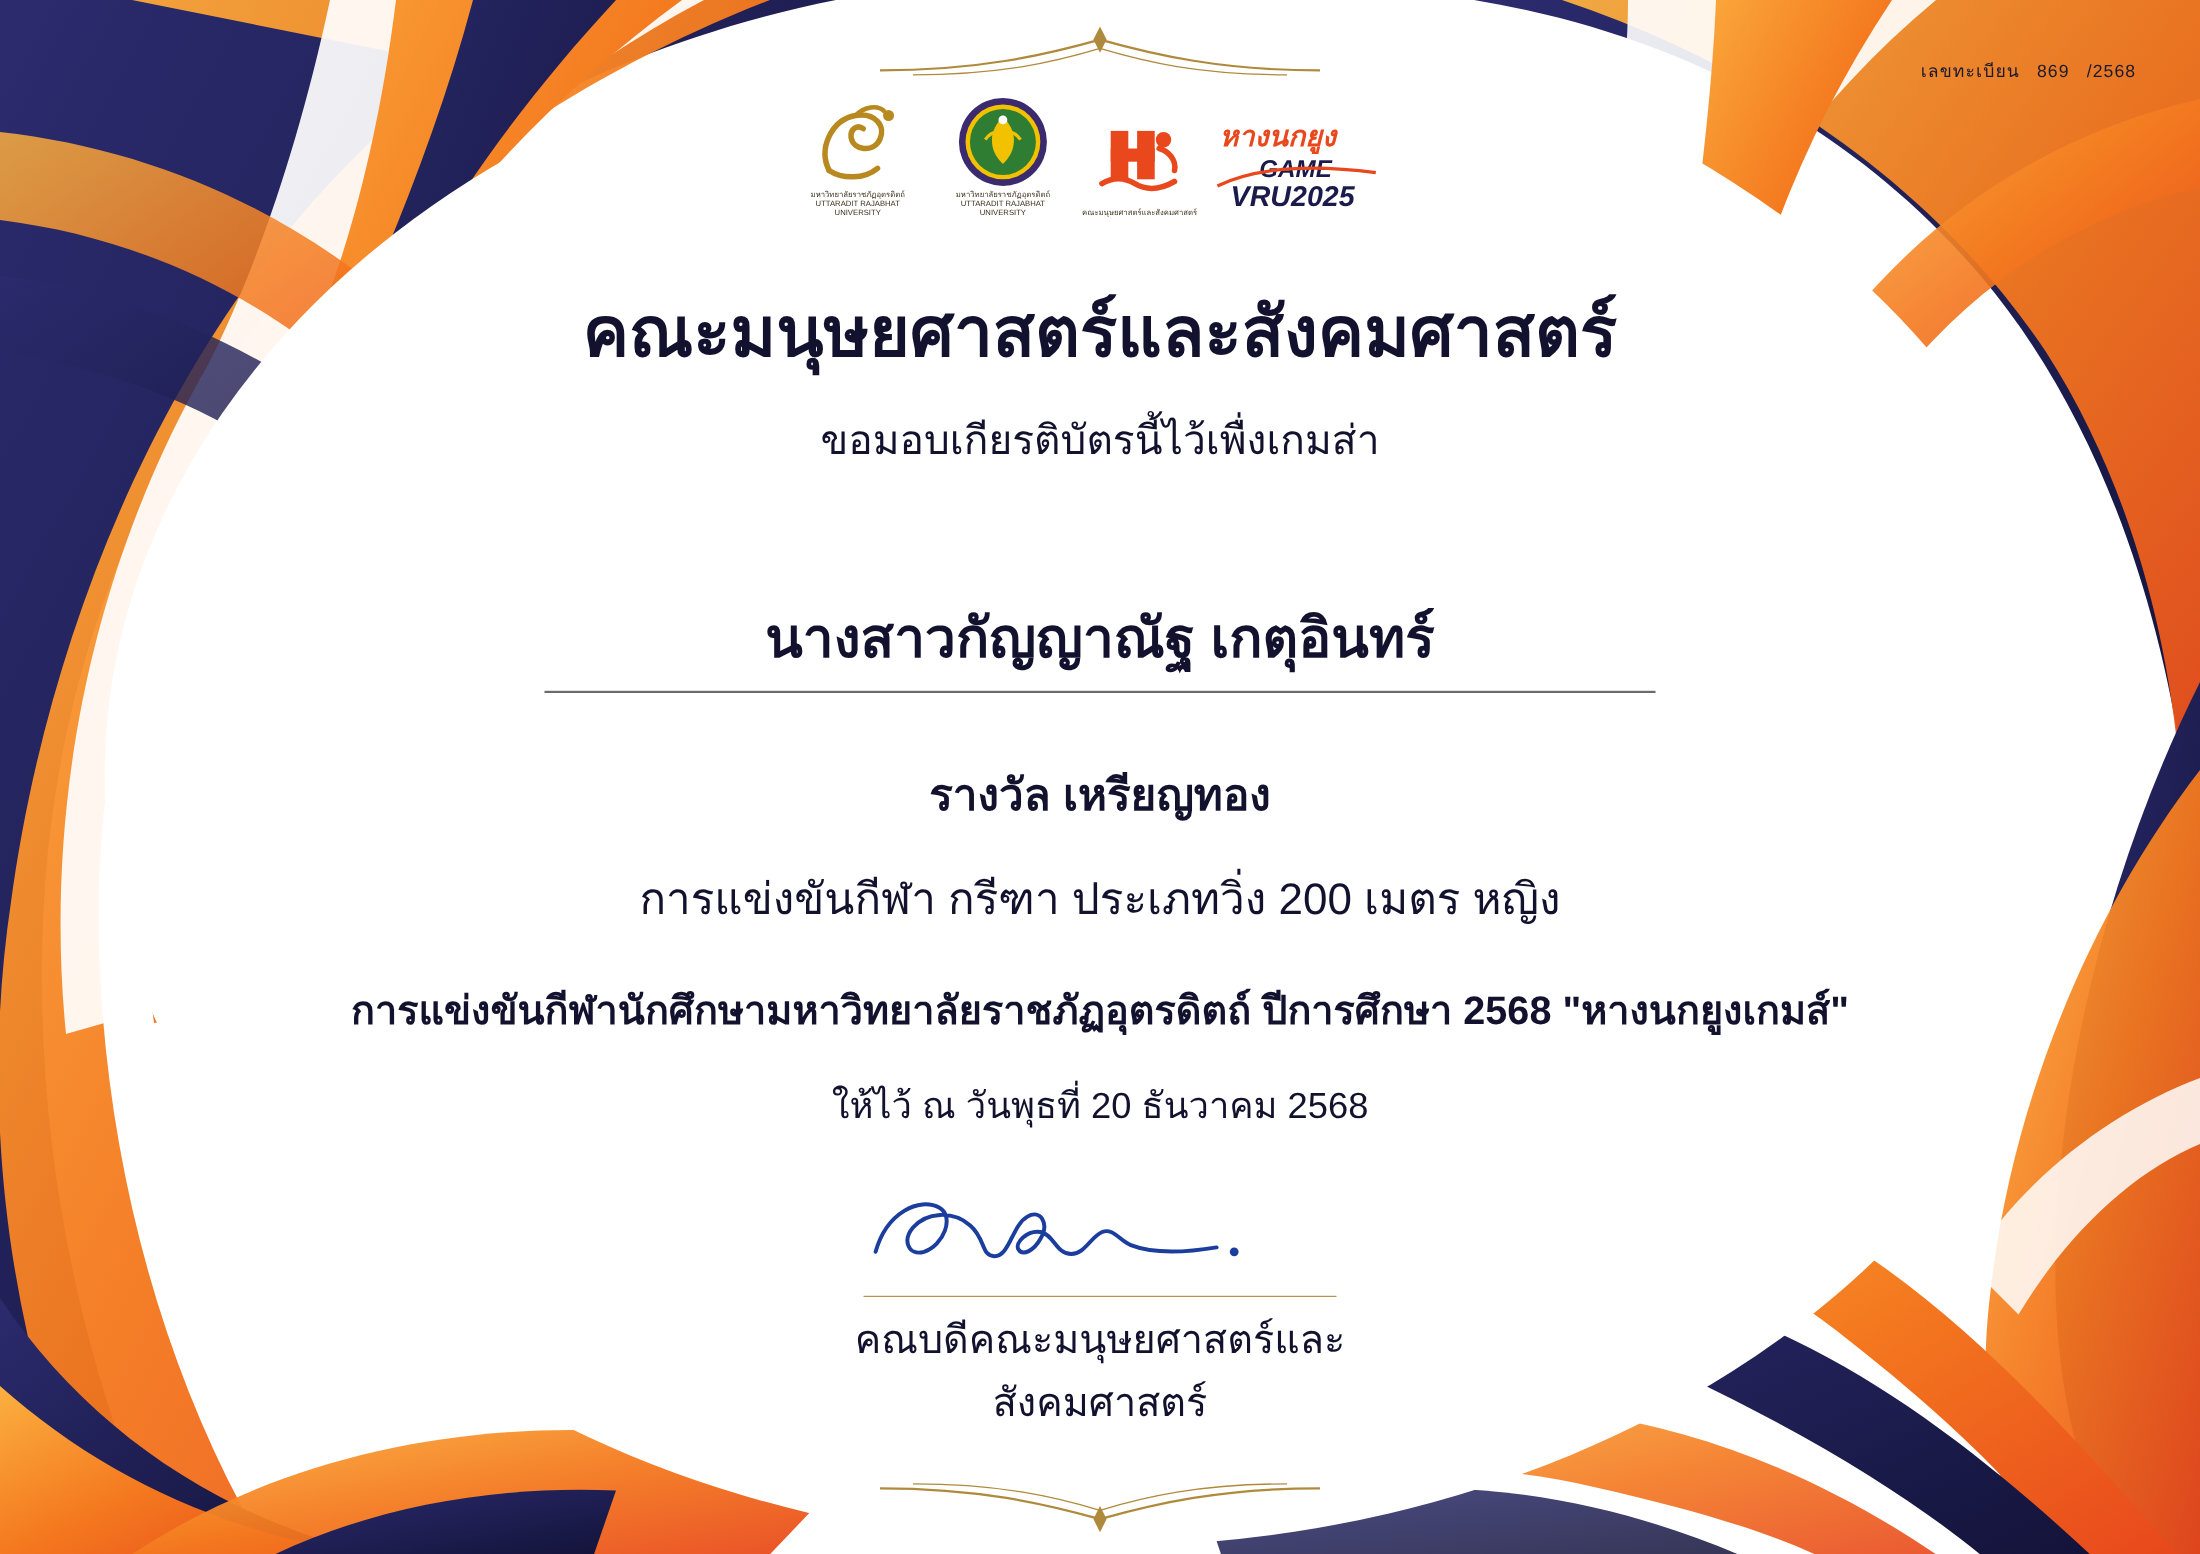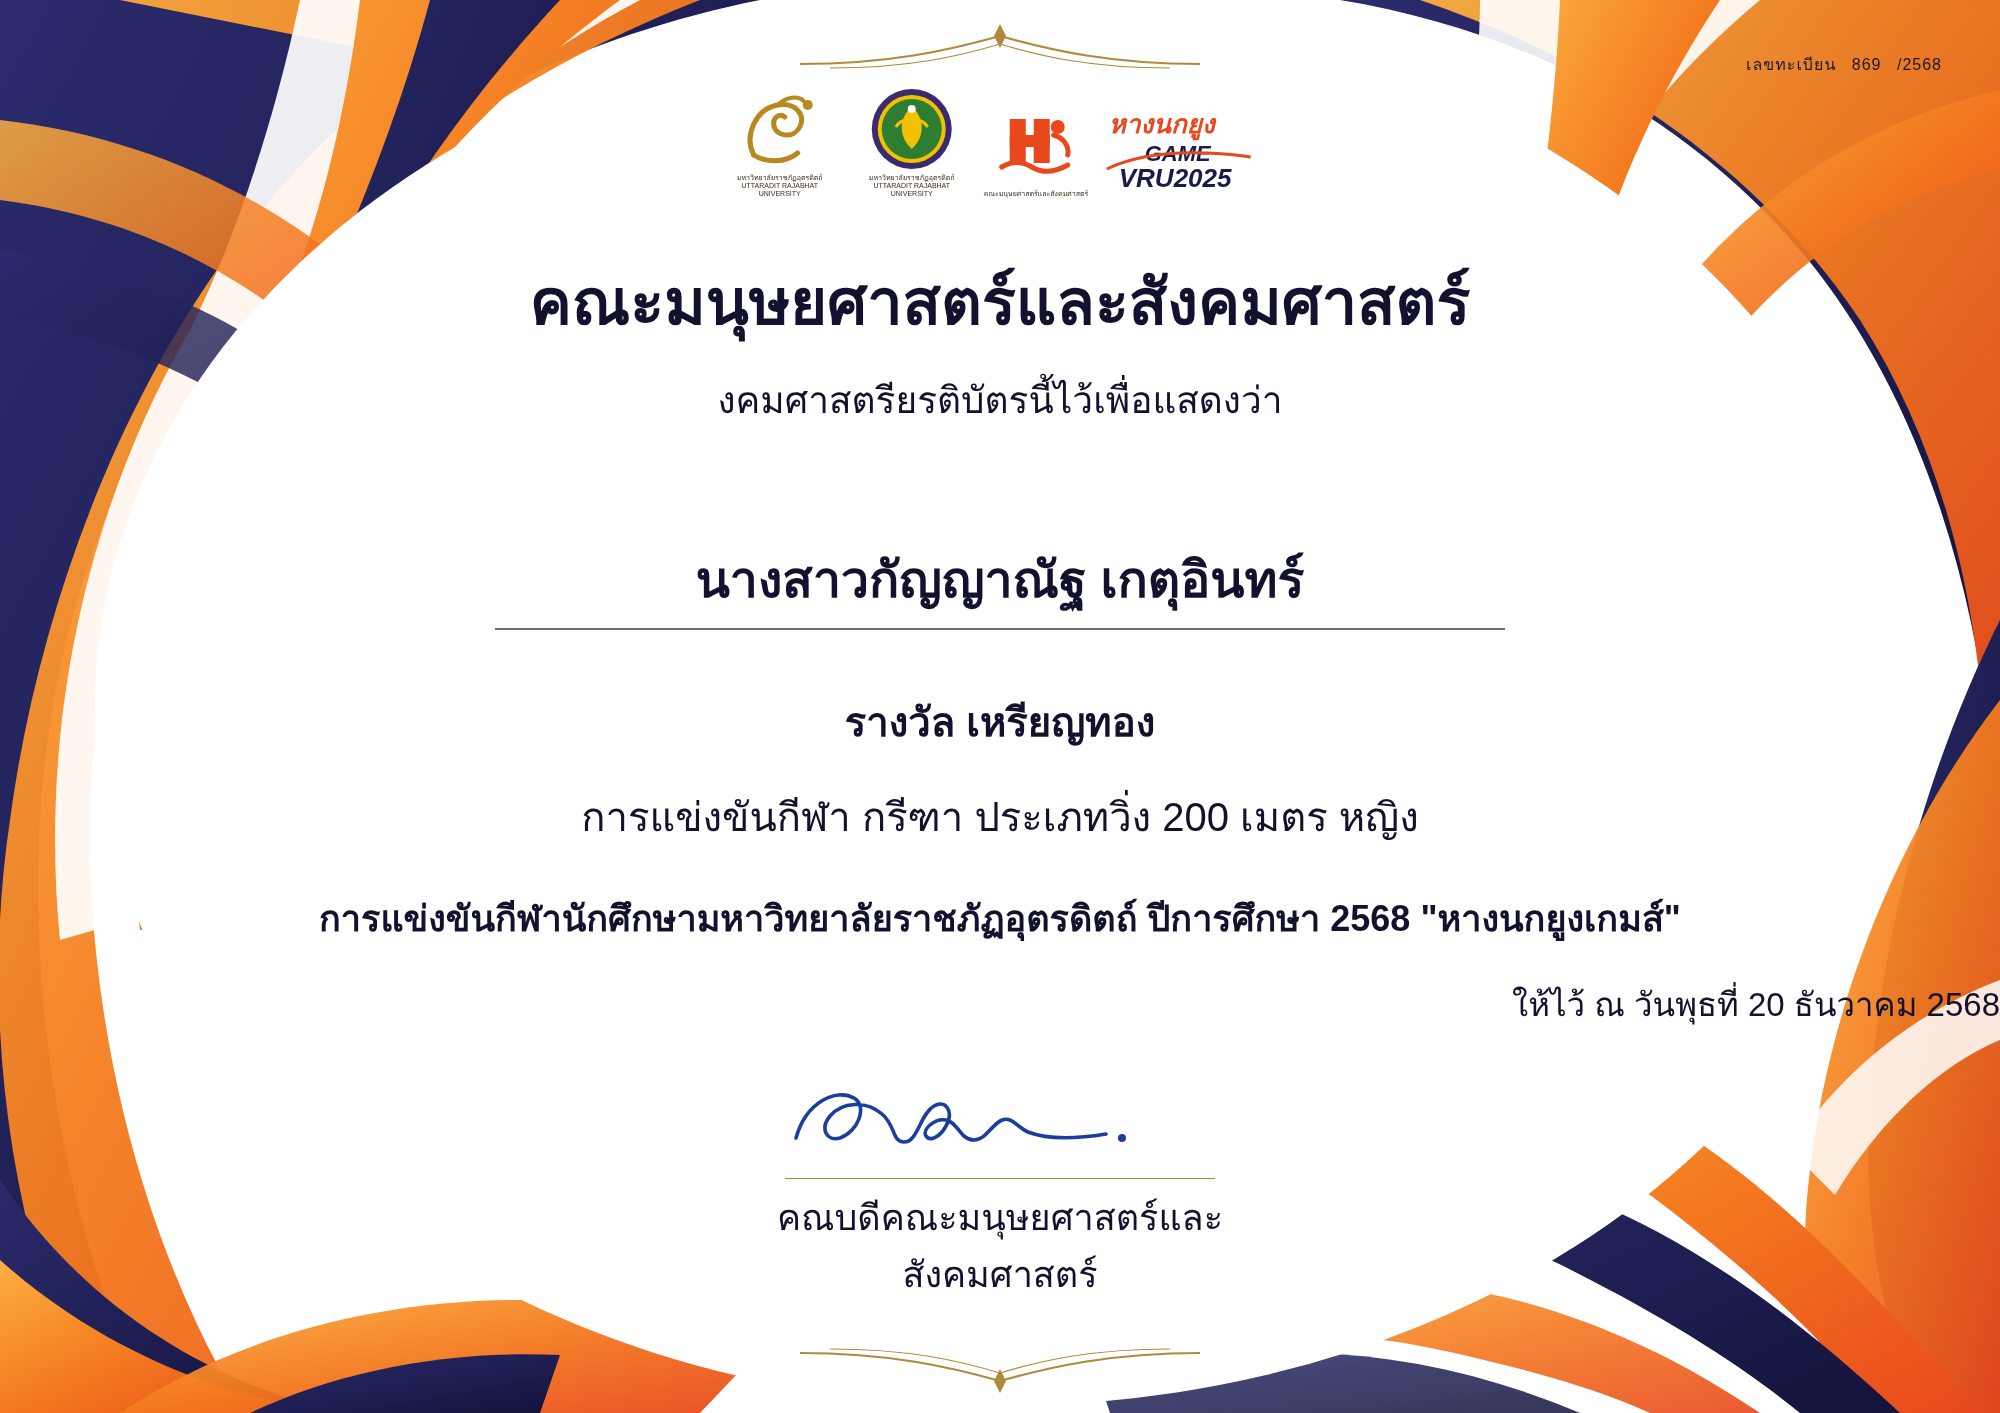--- a/index.html
+++ b/index.html
@@ -144,21 +144,21 @@
     top: 890px;
     text-align: center;
     font-size: 36px;
     font-weight: bold;
     color: #12122e;
   }
   .date {
     position: absolute;
     left: 0; right: 0;
     top: 978px;
-    text-align: right;
+    text-align: center;
     font-size: 33px;
     color: #12122e;
   }
   .signature-wrap {
     position: absolute;
     left: 50%;
     transform: translateX(-50%);
     top: 1080px;
     width: 560px;
     text-align: center;
@@ -293,21 +293,21 @@
           <text x="8" y="30" font-family="'Liberation Sans', sans-serif" font-size="26" font-weight="bold" fill="#e8481c" font-style="italic">หางนกยูง</text>
           <text x="44" y="58" font-family="'Liberation Sans', sans-serif" font-size="22" font-weight="bold" fill="#1b1b4b" font-style="italic">GAME</text>
           <text x="18" y="84" font-family="'Liberation Sans', sans-serif" font-size="26" font-weight="bold" fill="#1b1b4b" font-style="italic">VRU2025</text>
           <path d="M6,66 C40,50 90,46 150,54" stroke="#e8481c" stroke-width="3" fill="none"></path>
         </svg>
         <div class="logo-caption"></div>
       </div>
     </div>
 
     <div class="main-title">คณะมนุษยศาสตร์และสังคมศาสตร์</div>
-    <div class="subtitle">งคมศาสตรียรติบัตรนี้ไว้เพื่อแสดงว่า</div>
+    <div class="subtitle">ขอมอบเกียรติบัตรนี้ไว้เพื่งเกมส่า</div>
 
     <div class="recipient">นางสาวกัญญาณัฐ เกตุอินทร์</div>
     <div class="name-rule"></div>
 
     <div class="award">รางวัล เหรียญทอง</div>
     <div class="event">การแข่งขันกีฬา กรีฑา ประเภทวิ่ง 200 เมตร หญิง</div>
     <div class="competition">การแข่งขันกีฬานักศึกษามหาวิทยาลัยราชภัฏอุตรดิตถ์ ปีการศึกษา 2568 "หางนกยูงเกมส์"</div>
     <div class="date">ให้ไว้ ณ วันพุธที่ 20  ธันวาคม  2568</div>
 
     <div class="signature-wrap">

